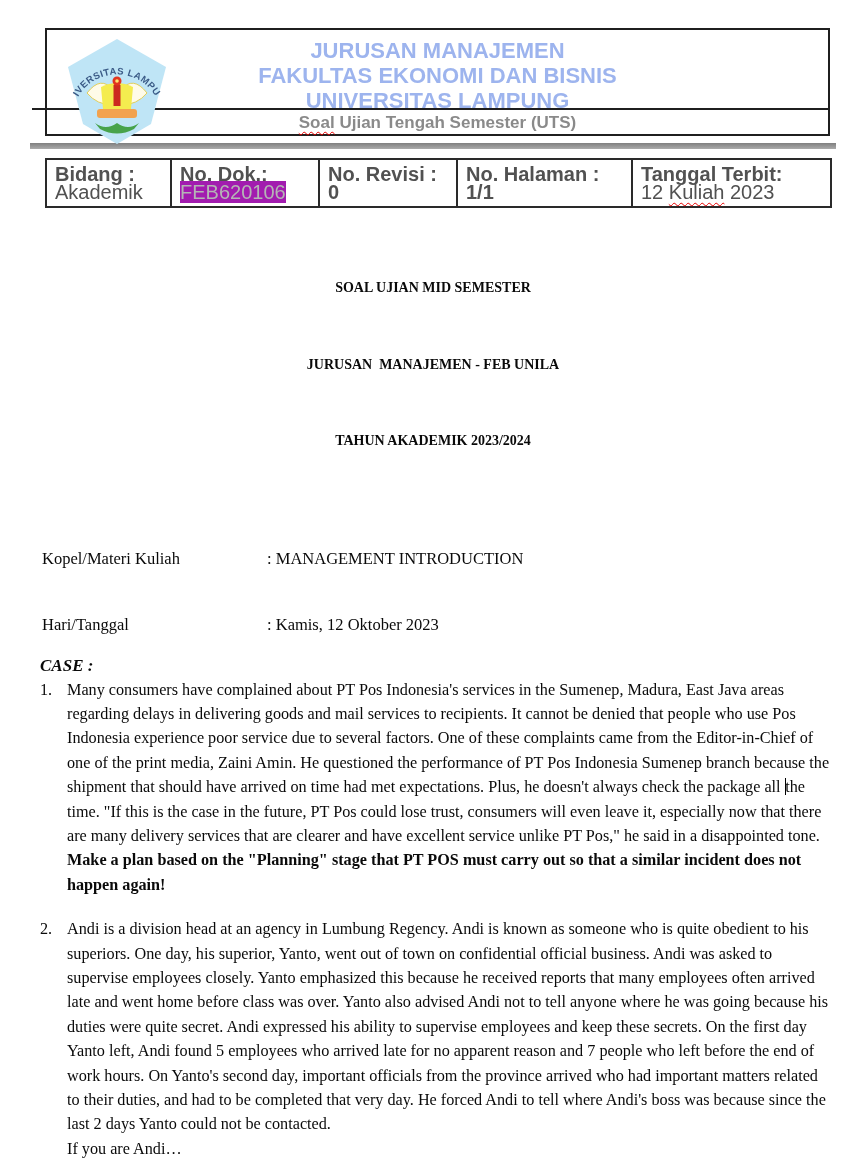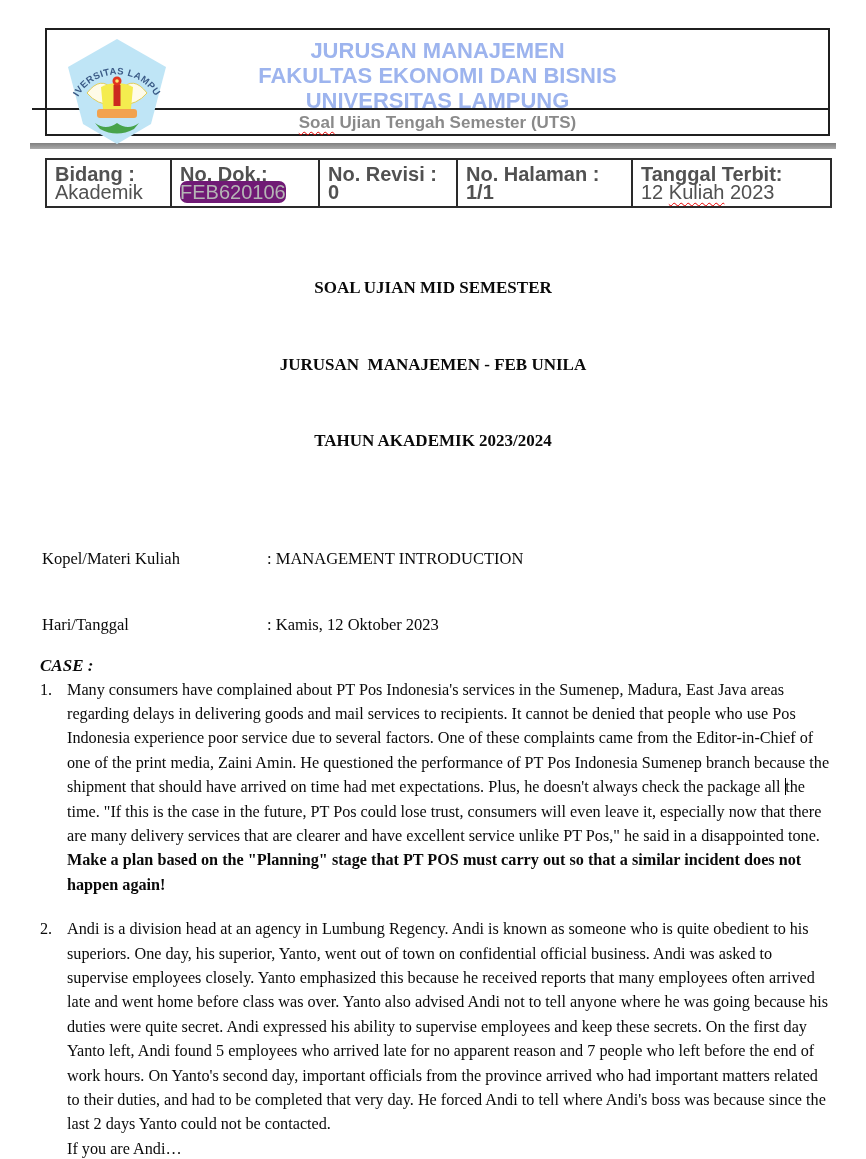--- a/index.html
+++ b/index.html
@@ -53,25 +53,25 @@
     border-collapse:collapse;table-layout:fixed;
     font-family:"Liberation Sans", sans-serif;
     font-size:20px;color:#515151;
   }
   table.meta td{
     border:2px solid #2a2a2a;
     padding:3px 8px;vertical-align:middle;height:40px;
   }
   .meta .lbl{font-weight:bold;line-height:18px;}
   .meta .val{line-height:18px;}
-  .doc-code{background:#701a75;color:#b5b5b5;border-radius:7px;}
+  .doc-code{background:#a21caf;color:#b5b5b5;}
   
   .doc-title{
     margin-top:16px;text-align:center;
-    font-weight:bold;font-size:17px;line-height:25.5px;
+    font-weight:bold;font-size:14px;line-height:25.5px;
     white-space:pre-wrap;
   }
   
   .course{margin:11px 34px 0 42px;font-size:16.5px;line-height:24px;}
   .course .row{display:flex;margin-top:42px;}
   .course .clabel{width:225px;flex:none;}
   
   .case-heading{
     margin:17px 34px 0 40px;
     font-weight:bold;font-style:italic;font-size:17px;line-height:24px;

